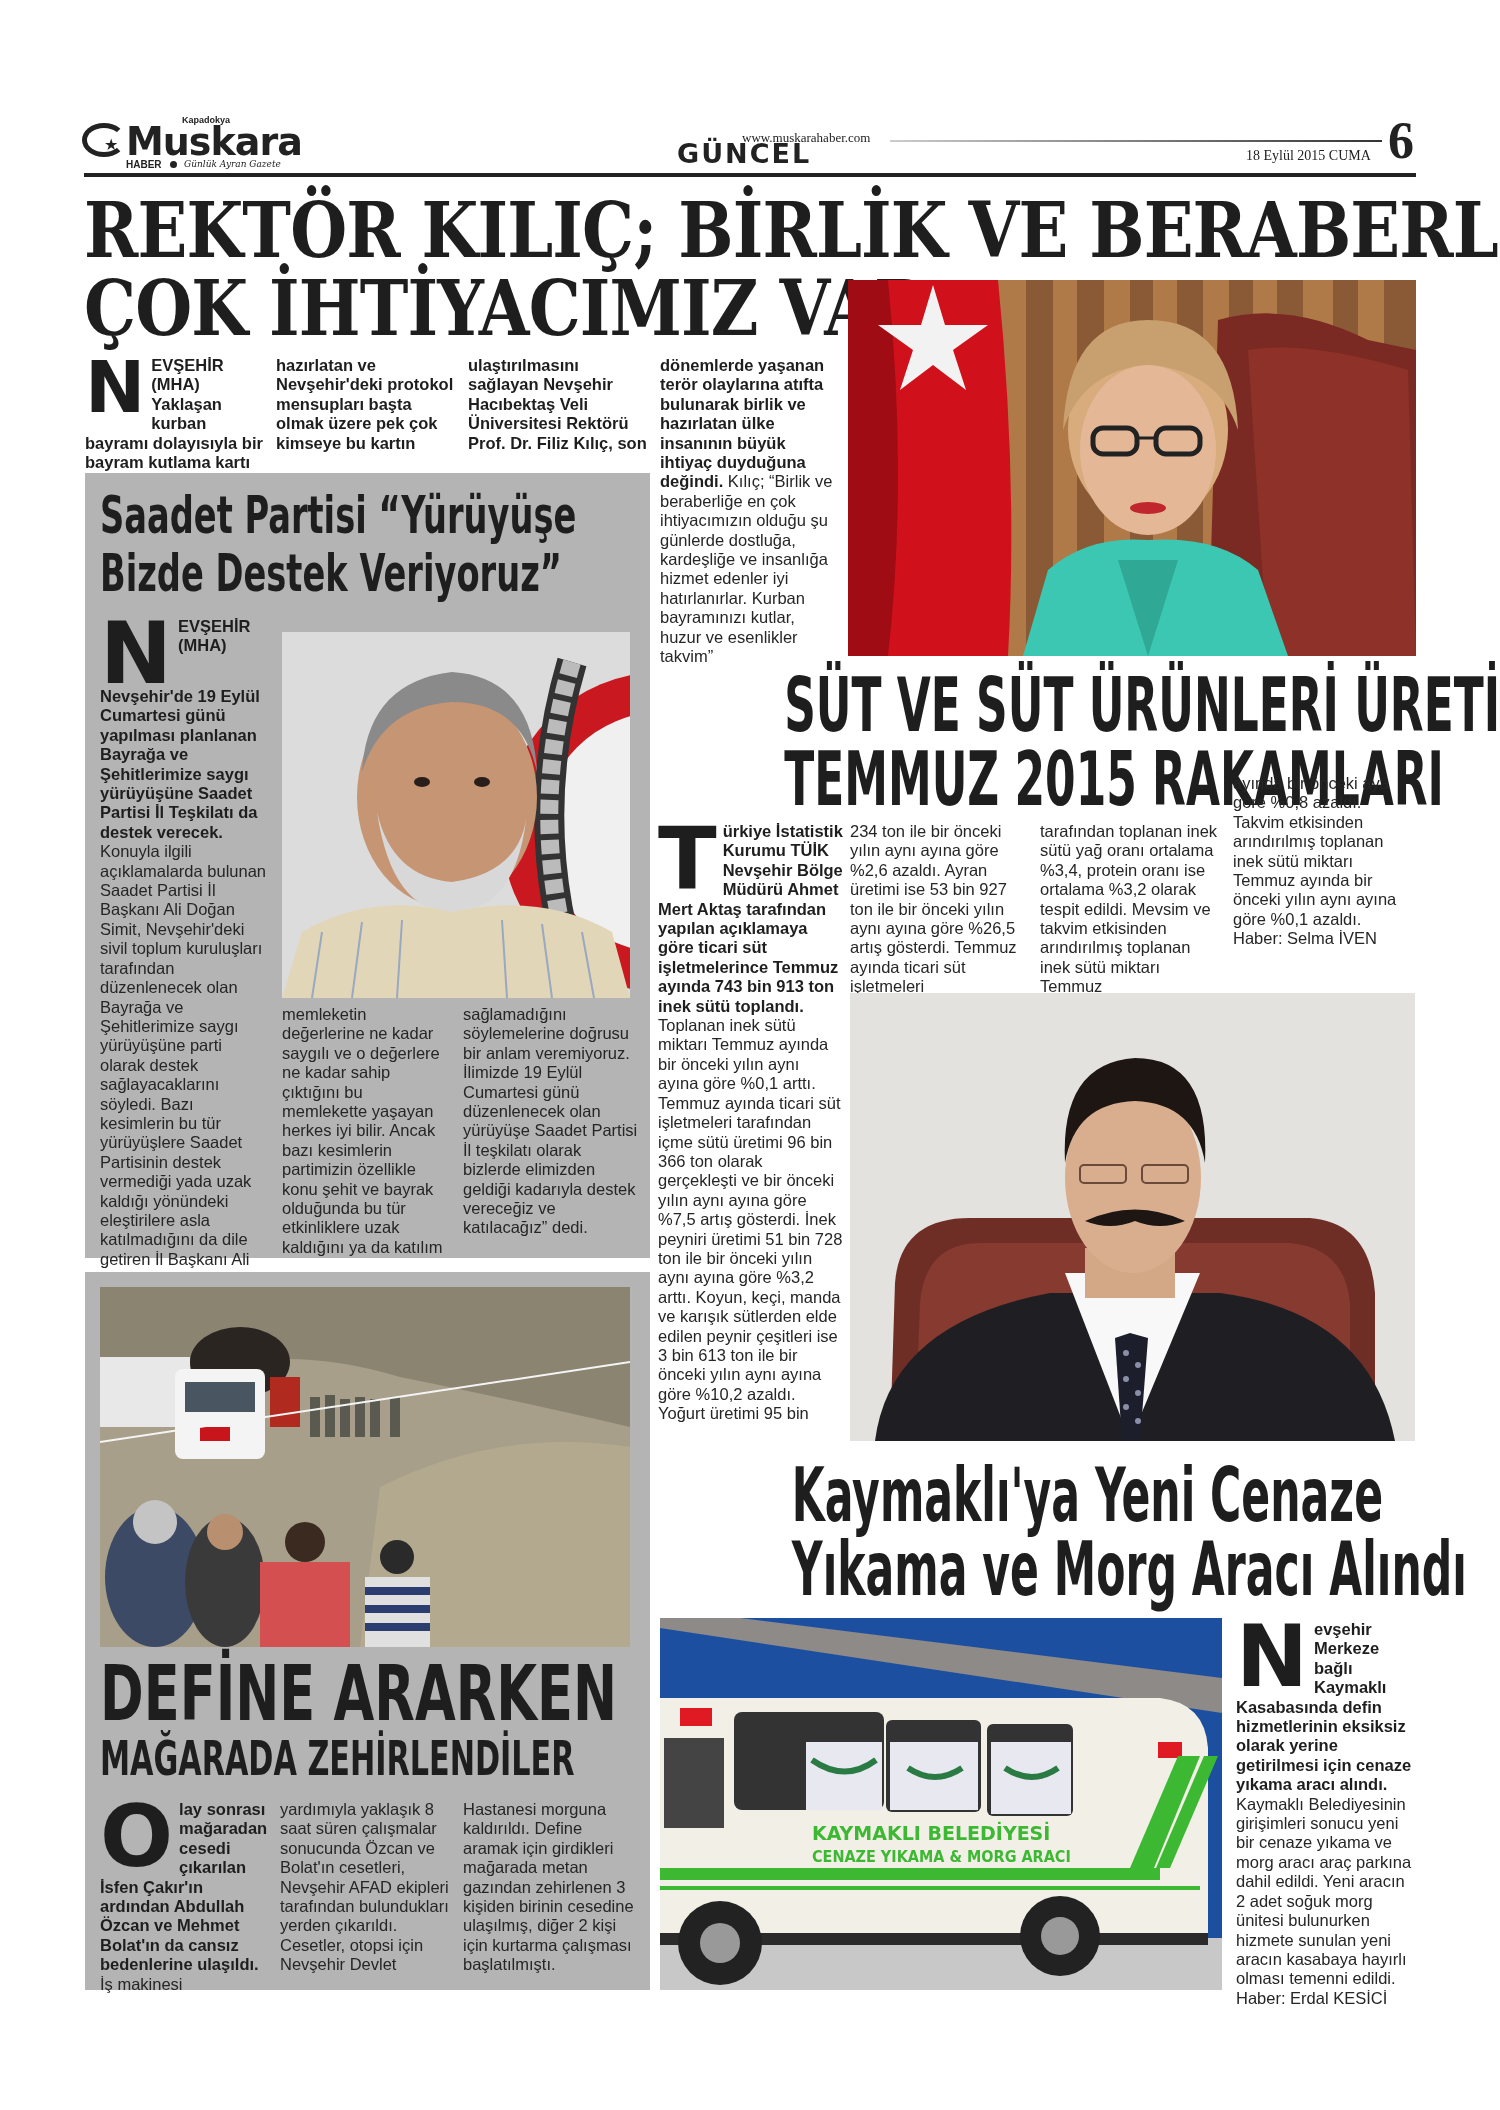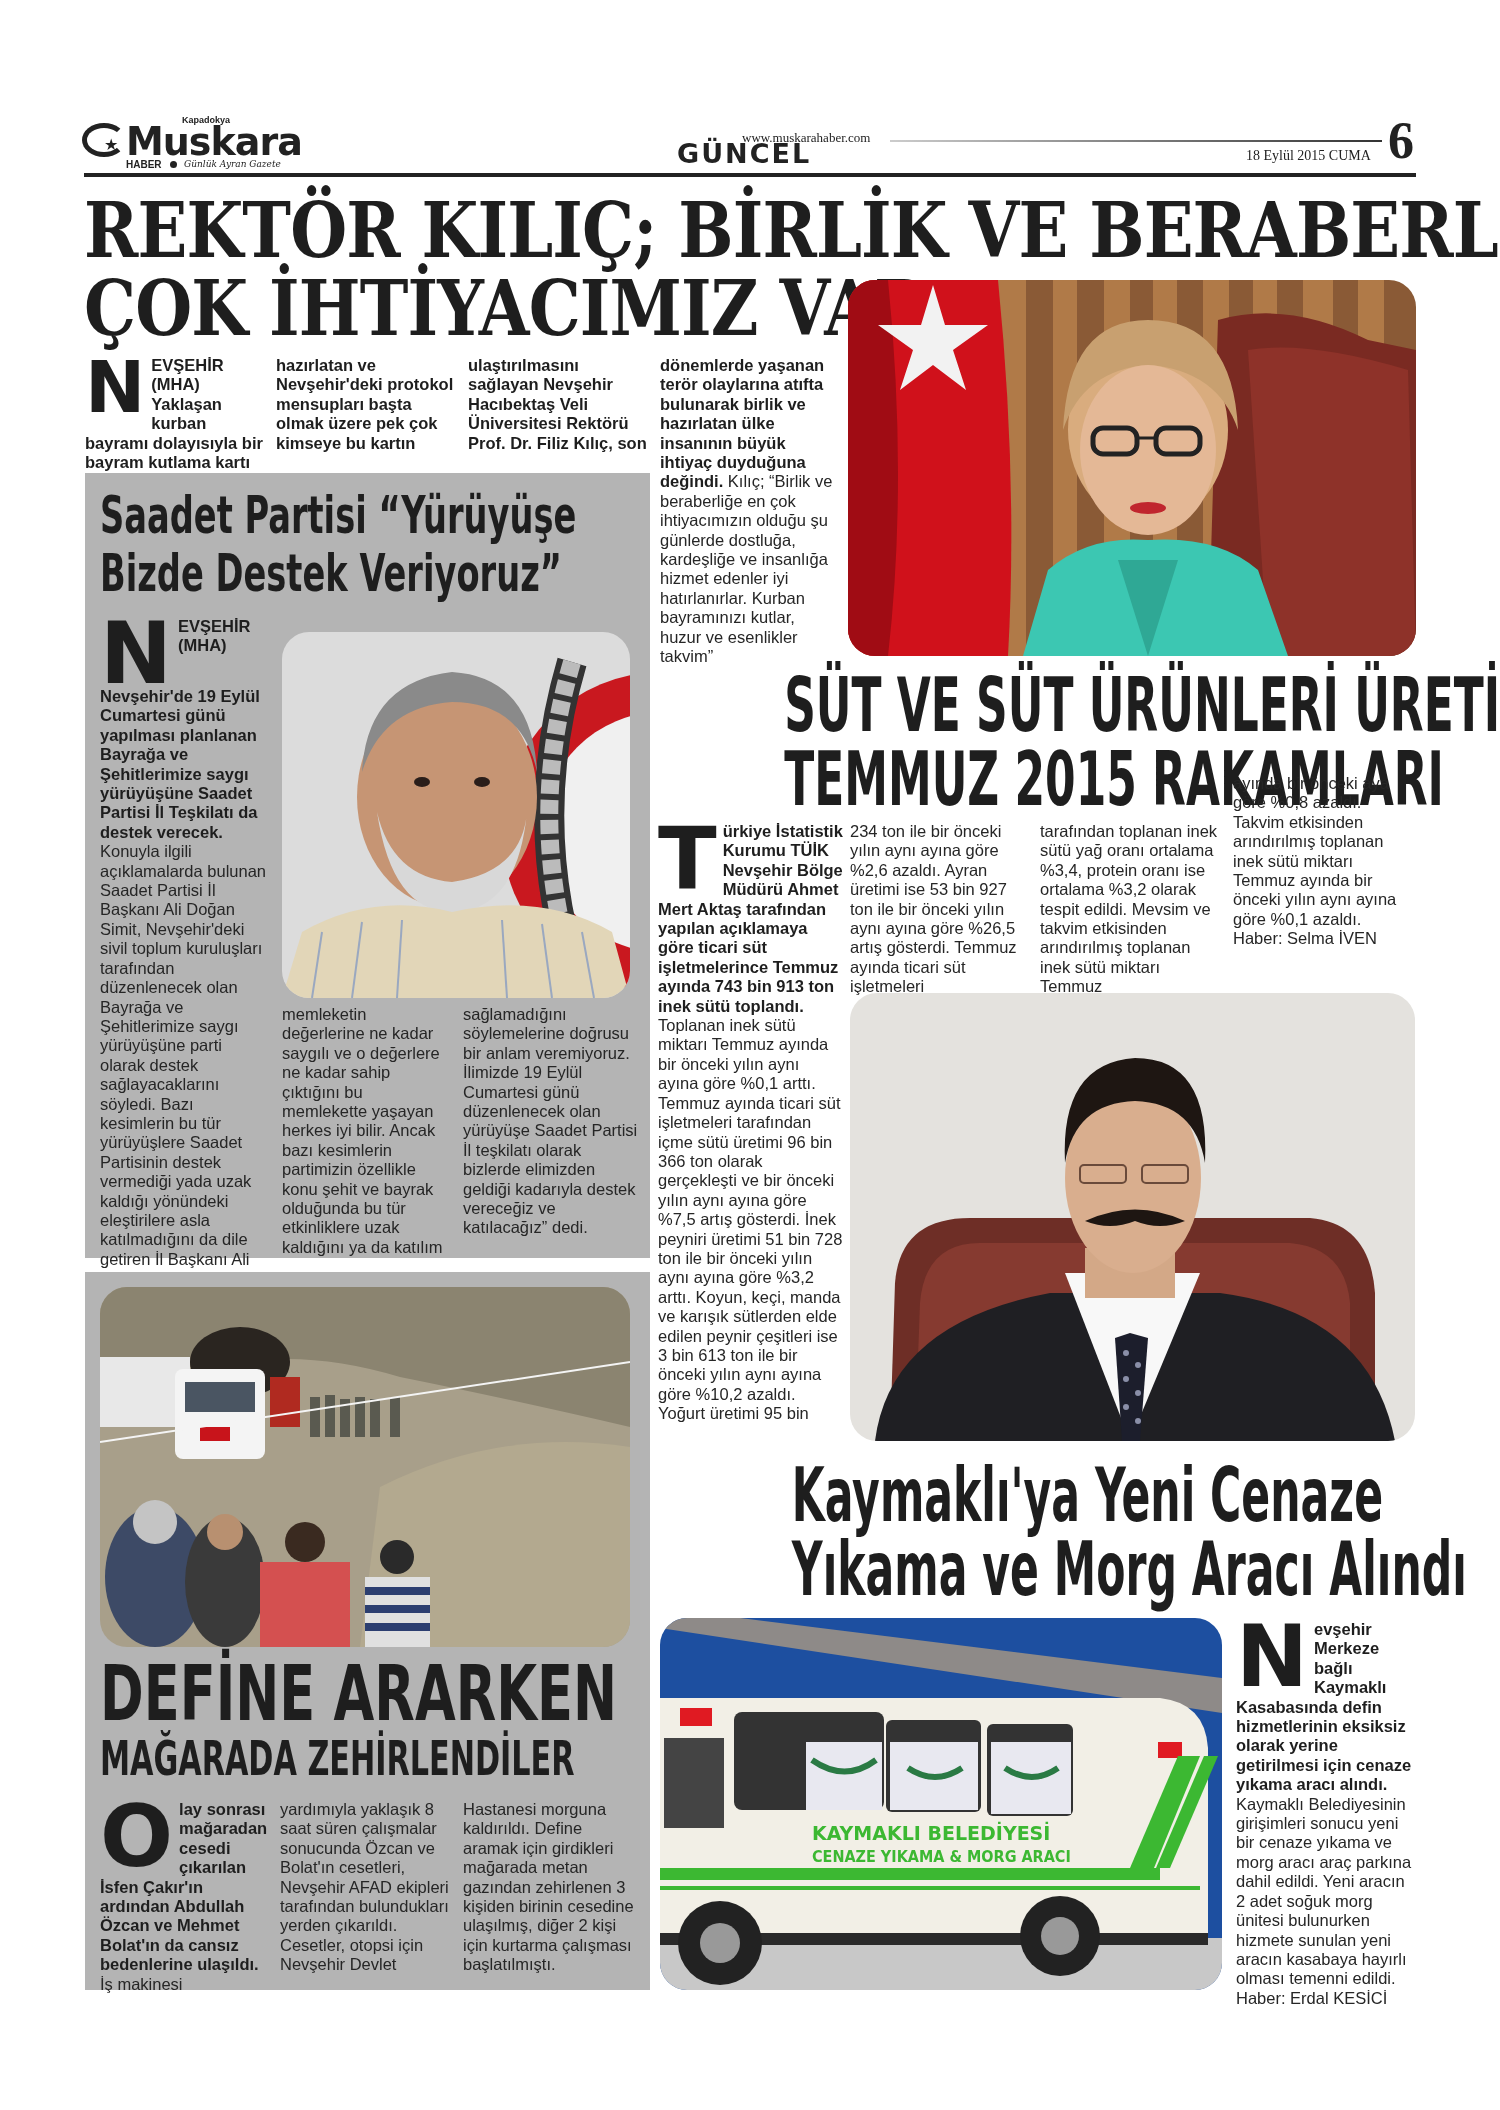--- a/index.html
+++ b/index.html
@@ -27,21 +27,21 @@
   
   .main-head { left: 84px; top: 192px; width: 1340px; font-family: "DejaVu Serif", serif; font-weight: 900; font-size: 76px; line-height: 78px; color: #1e1e1e; letter-spacing: -1px; transform-origin: left top; transform: scaleX(0.86); white-space: nowrap; }
 
   
   .col { position: absolute; font-size: 16.5px; line-height: 19.4px; font-family: "Liberation Sans Narrow", "Liberation Sans", sans-serif; color: #262626; }
   .col b, .lead { font-weight: bold; color: #1e1e1e; }
   .dropcap { float: left; font-size: 86px; line-height: 68px; font-weight: 900; margin: 2px 6px 0 0; font-family: "DejaVu Sans", sans-serif; color: #1e1e1e; }
   .dropcap.small { font-size: 72px; line-height: 58px; }
 
   .grey { background: #b4b4b4; }
-  .photo { position: absolute; overflow: hidden; border-radius: 27px; }
+  .photo { position: absolute; overflow: hidden; }
 
   .box-head { position: absolute; font-family: "DejaVu Sans Condensed", "DejaVu Sans", sans-serif; font-weight: 900; color: #1e1e1e; white-space: nowrap; transform-origin: left top; }
   .center-head { position: absolute; text-align: center; font-family: "DejaVu Sans Condensed", "DejaVu Sans", sans-serif; font-weight: 900; color: #1e1e1e; white-space: nowrap; transform-origin: center top; }
 </style>
 </head>
 <body>
 
 <div class="abs logo">
   <div class="logo-swoosh"></div>
   <div class="logo-star">★</div>

